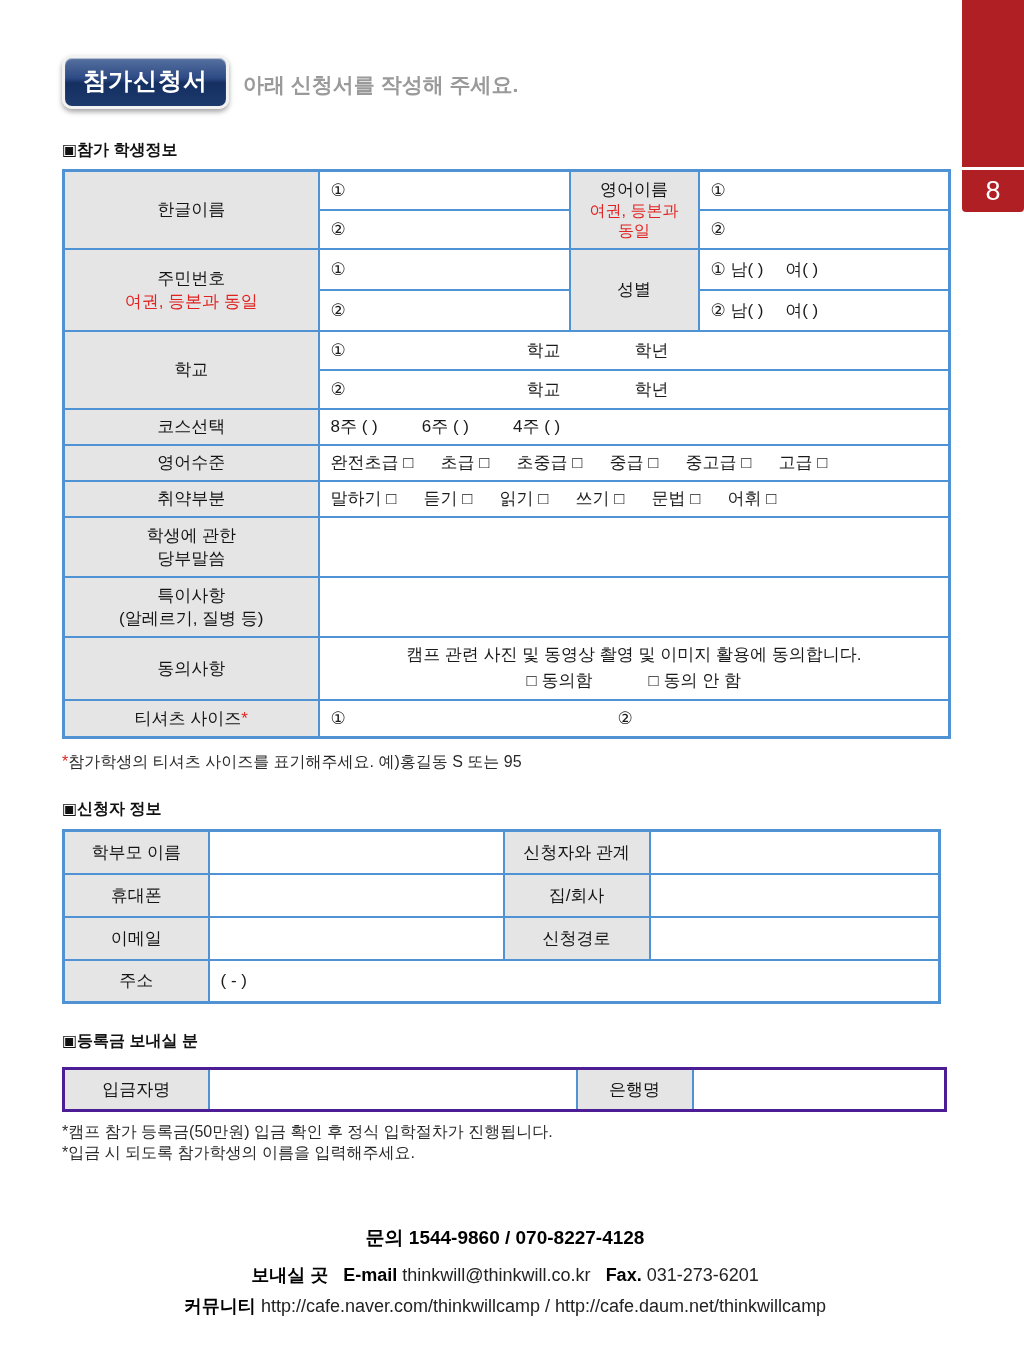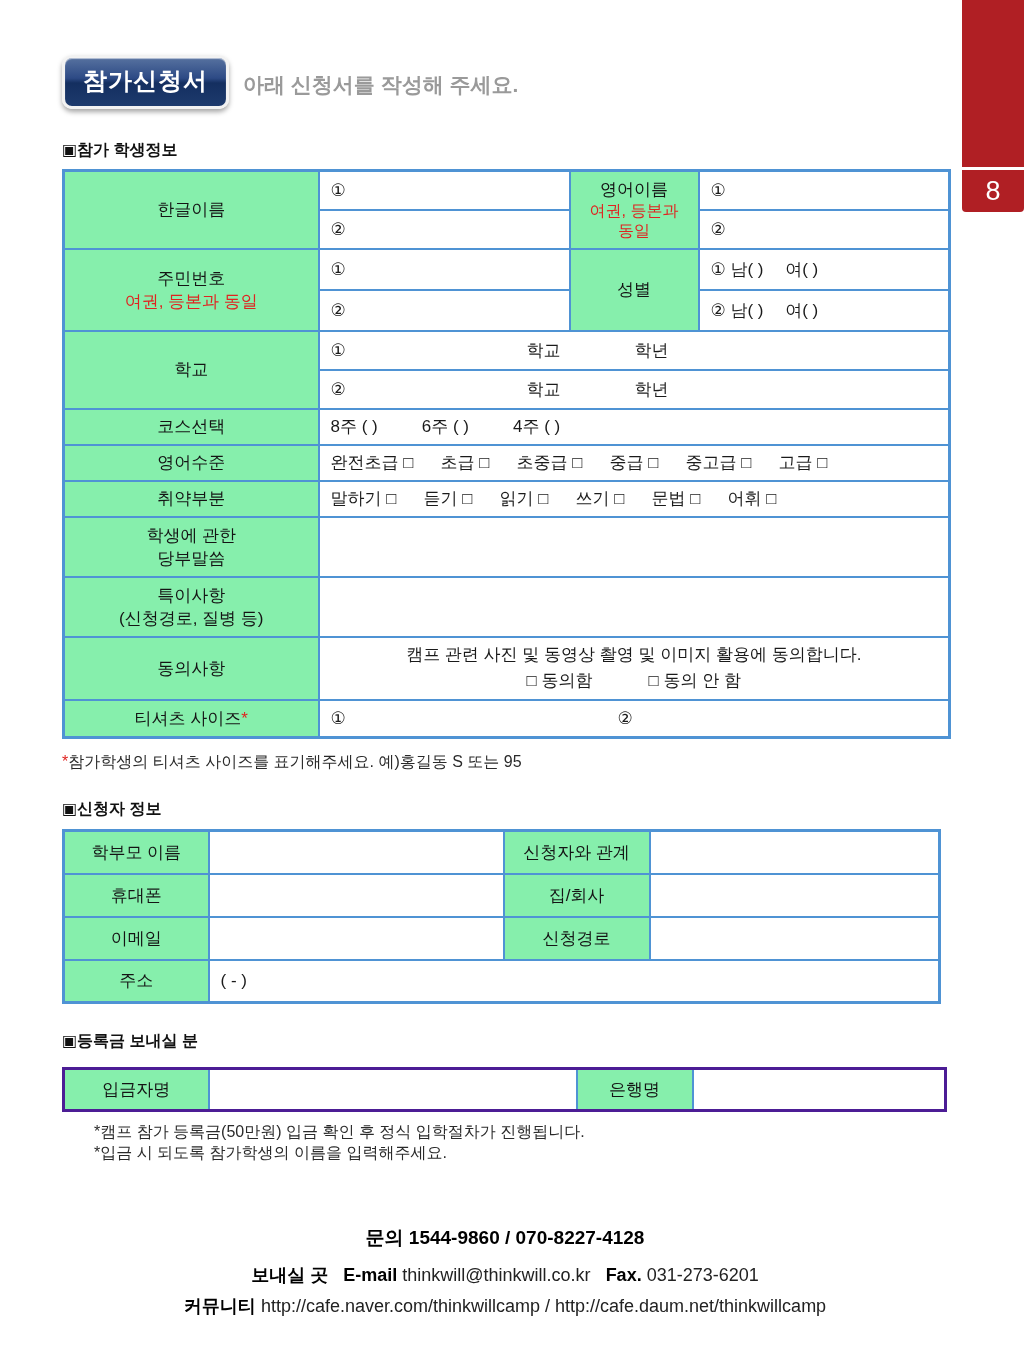--- a/index.html
+++ b/index.html
@@ -25,38 +25,38 @@
   .section-title { font-size:16px; font-weight:bold; color:#111; }
   .content { position:absolute; left:62px; top:140px; width:900px; }
 
   
   table { border-collapse:collapse; table-layout:fixed; }
   .t1 { width:886px; border:3px solid #4f93d4; margin-top:8px; }
   .t2 { width:876px; border:3px solid #4f93d4; margin-top:9px; }
   .t3 { width:882px; border:3px solid #4c1d95; margin-top:15px; }
   td { border:2px solid #4f93d4; font-size:17px; vertical-align:middle; overflow:hidden; }
   tr.sub td { border-top-width:1px; }
-  .lbl { background:#86efac; text-align:center; color:#141414; }
+  .lbl { background:#e5e5e5; text-align:center; color:#141414; }
   .inp { background:#ffffff; text-align:left; padding-left:11px; }
   .red { color:#e02320; }
   .h39 { height:39px; } .h41 { height:41px; } .h40 { height:36px; }
   .h82 { height:60px; } .h63 { height:63px; } .h38 { height:38px; }
   .h43 { height:43px; } .h42 { height:42px; }
   .lbl-line2 { font-size:16px; line-height:20px; }
   .opt { display:inline-block; margin-right:27px; white-space:nowrap; }
   .opt-wide { display:inline-block; margin-right:44px; white-space:nowrap; }
   .sch-num { display:inline-block; width:196px; }
   .sch-word { display:inline-block; width:108px; }
   .consent-cell { text-align:center; padding:4px 0; line-height:26px; }
   .consent-opt { display:inline-block; margin:0 28px; }
   .split-1 { display:inline-block; width:287px; }
 
   
   .footnote { font-size:16px; color:#2a2a2a; margin-top:13px; }
-  .footnote2 { font-size:16px; color:#2a2a2a; line-height:21px; margin-top:9px;margin-left:32px; }
+  .footnote2 { font-size:16px; color:#2a2a2a; line-height:21px; margin-top:9px; }
 
   .st-applicant { margin-top:26px; }
   .st-payment { margin-top:27px; }
 
   
   .contact { margin-top:62px; text-align:center; width:886px; }
   .c1 { font-size:19px; font-weight:bold; color:#000; }
   .c2 { font-size:18px; margin-top:12px; color:#222; }
   .c3 { font-size:18px; margin-top:7px; color:#222; }
   .b { font-weight:bold; color:#000; }
@@ -148,21 +148,21 @@
       <tr>
         <td class="lbl h82">
           <div>학생에 관한</div>
           <div>당부말씀</div>
         </td>
         <td class="inp h82" colspan="3"></td>
       </tr>
       <tr>
         <td class="lbl h82">
           <div>특이사항</div>
-          <div>(신청경로, 질병 등)</div>
+          <div>(알레르기, 질병 등)</div>
         </td>
         <td class="inp h82" colspan="3"></td>
       </tr>
       <tr>
         <td class="lbl h63">동의사항</td>
         <td class="inp h63 consent-cell" colspan="3">
           <div>캠프 관련 사진 및 동영상 촬영 및 이미지 활용에 동의합니다.</div>
           <div>
             <span class="consent-opt">□ 동의함</span><span class="consent-opt">□ 동의 안 함</span>
           </div>

